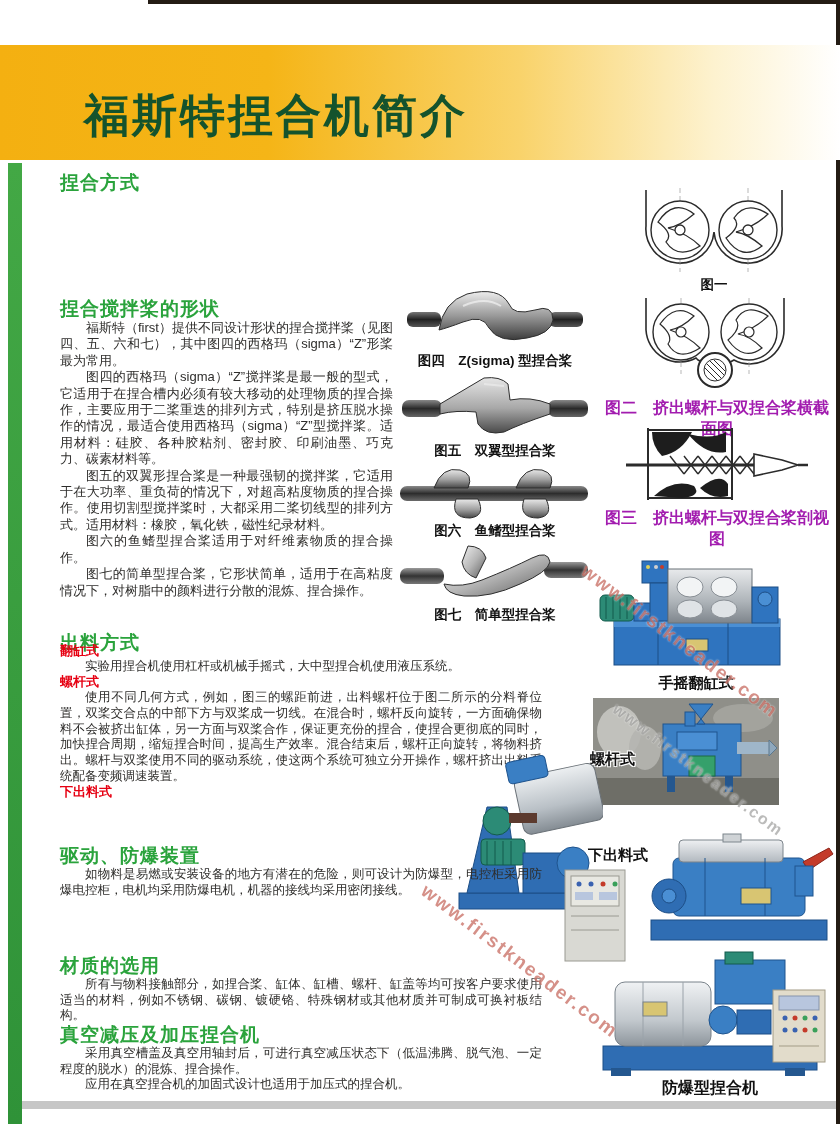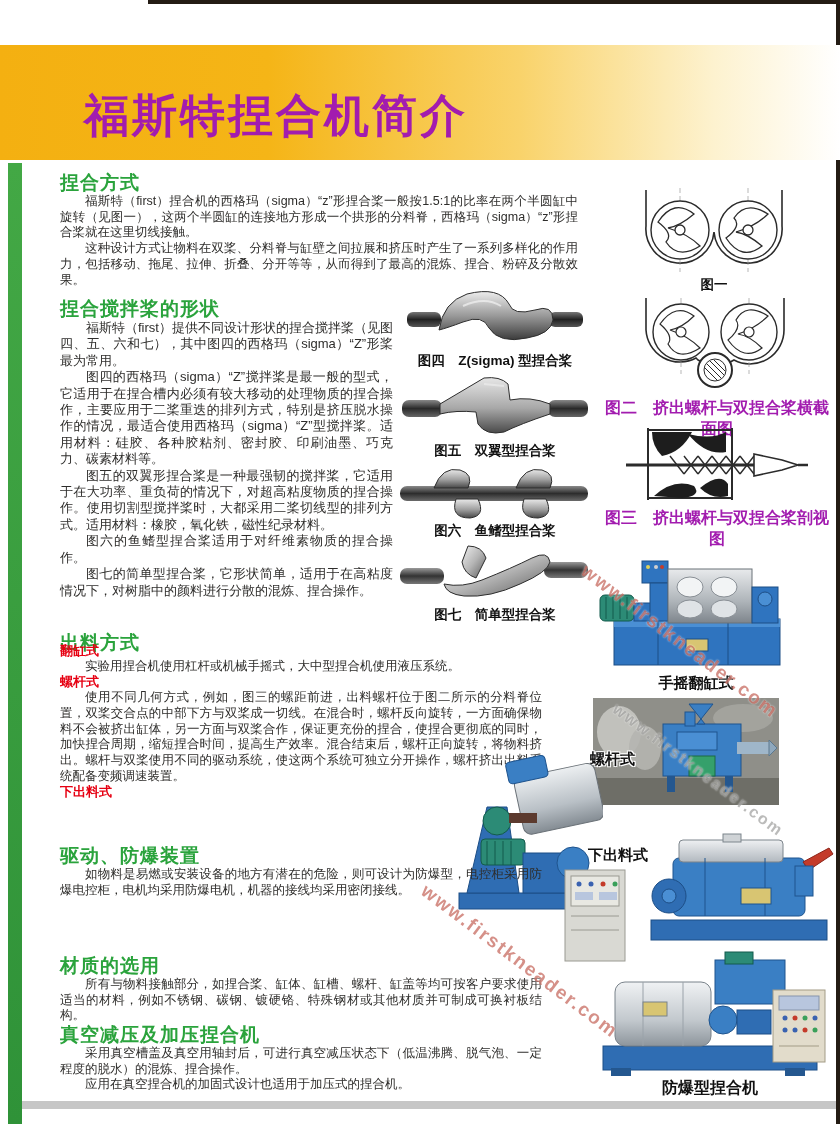--- a/index.html
+++ b/index.html
@@ -7,21 +7,21 @@
         font-family:"Liberation Sans","DejaVu Sans",sans-serif;}
   .abs{position:absolute;}
   
   #top-line{left:148px;top:0;width:692px;height:4px;background:#241c14;}
   #right-line{right:0;top:0;width:4px;height:1124px;background:#241c14;}
   #left-green-bar{left:8px;top:163px;width:14px;height:961px;
       background:linear-gradient(180deg,#43a845,#2f9238);}
   #bottom-gray-bar{left:22px;top:1101px;width:814px;height:8px;background:#c6c6c6;}
   #banner{left:0;top:45px;width:840px;height:115px;
       background:linear-gradient(90deg,#f4b011 0%,#f5b517 32%,#f9d36b 62%,#fdf2cf 85%,#ffffff 100%);}
-  #title{left:84px;top:86px;font-size:45px;font-weight:900;color:#a21caf;letter-spacing:3px;text-align:right;}
+  #title{left:84px;top:86px;font-size:45px;font-weight:900;color:#14532d;letter-spacing:3px;text-align:right;}
   
   .h-green{font-size:19px;font-weight:bold;color:#2aa33c;letter-spacing:1px;text-align:right;}
   .body-text{font-size:12.5px;line-height:15.7px;color:#2e2d2b;text-align:justify;}
   .body-text p{margin:0;text-indent:2em;}
   .red-sub{color:#e60012;font-weight:bold;font-size:13px;margin:2px 0 2px 2em;text-indent:0 !important;}
   .fig-cap{font-size:13.5px;font-weight:bold;color:#111;text-align:center;}
   .fig-cap-sm{font-size:16px;font-weight:bold;color:#a21caf;text-align:center;}
   .photo-label{font-size:15px;font-weight:bold;color:#111;
       text-shadow:-1px -1px 0 #fff,1px -1px 0 #fff,-1px 1px 0 #fff,1px 1px 0 #fff;}
   .watermark{font-size:19px;font-weight:bold;color:rgba(178,53,38,0.55);letter-spacing:2px;
@@ -36,24 +36,20 @@
 <div id="page">
 
   <div class="abs" id="top-line"></div>
   <div class="abs" id="right-line"></div>
   <div class="abs" id="banner"></div>
   <div class="abs" id="title">福斯特捏合机简介</div>
   <div class="abs" id="left-green-bar"></div>
   <div class="abs" id="bottom-gray-bar"></div>
 
   <div class="abs h-green" style="left:60px;top:170px;">捏合方式</div>
-  <div class="abs body-text" style="left:60px;top:194px;width:518px;">
-    <p>福斯特（first）捏合机的西格玛（sigma）“z”形捏合桨一般按1.5:1的比率在两个半圆缸中旋转（见图一），这两个半圆缸的连接地方形成一个拱形的分料脊，西格玛（sigma）“z”形捏合桨就在这里切线接触。</p>
-    <p>这种设计方式让物料在双桨、分料脊与缸壁之间拉展和挤压时产生了一系列多样化的作用力，包括移动、拖尾、拉伸、折叠、分开等等，从而得到了最高的混炼、捏合、粉碎及分散效果。</p>
-  </div>
 
   <div class="abs" style="left:628px;top:186px;">
     <svg width="172" height="88" viewBox="0 0 172 88">
       <path d="M18,4 L18,40 A34,34 0 0 0 86,46 A34,34 0 0 0 154,40 L154,4" fill="none" stroke="#2b2b2b" stroke-width="1.6"></path>
       <line x1="52" y1="2" x2="52" y2="86" stroke="#9a9a9a" stroke-width="0.7" stroke-dasharray="5,3"></line>
       <line x1="120" y1="2" x2="120" y2="86" stroke="#9a9a9a" stroke-width="0.7" stroke-dasharray="5,3"></line>
       <circle cx="52" cy="44" r="29" fill="#fff" stroke="#2b2b2b" stroke-width="1.4"></circle>
       <circle cx="120" cy="44" r="29" fill="#fff" stroke="#2b2b2b" stroke-width="1.4"></circle>
       <path d="M30,36 Q46,12 66,28 Q52,40 40,42 Q60,48 72,60 Q50,74 38,56 Q46,48 30,36 Z" fill="#fff" stroke="#2b2b2b" stroke-width="1.3"></path>
       <path d="M98,52 Q114,76 134,60 Q120,48 108,46 Q128,40 140,28 Q118,14 106,32 Q114,40 98,52 Z" fill="#fff" stroke="#2b2b2b" stroke-width="1.3"></path>

